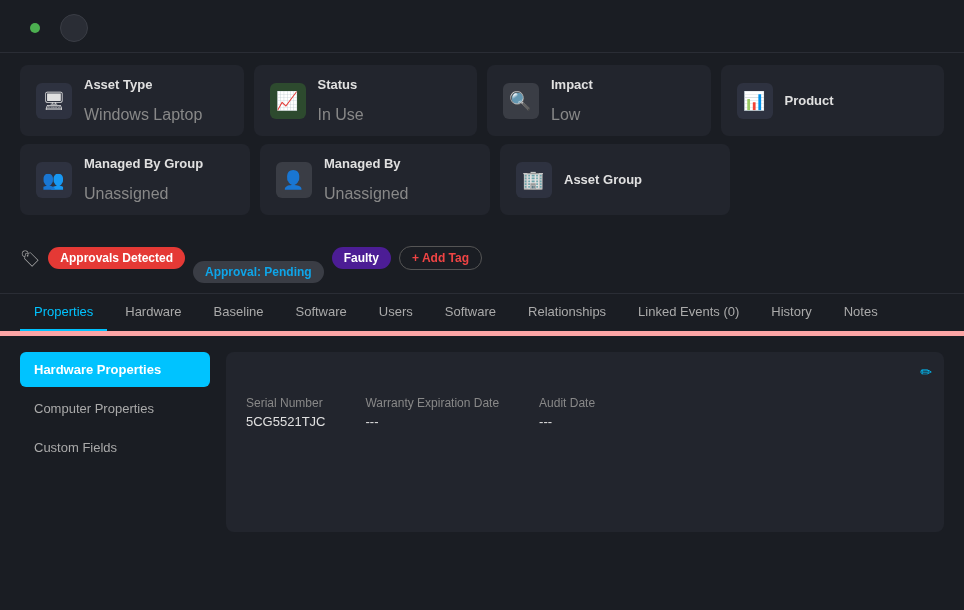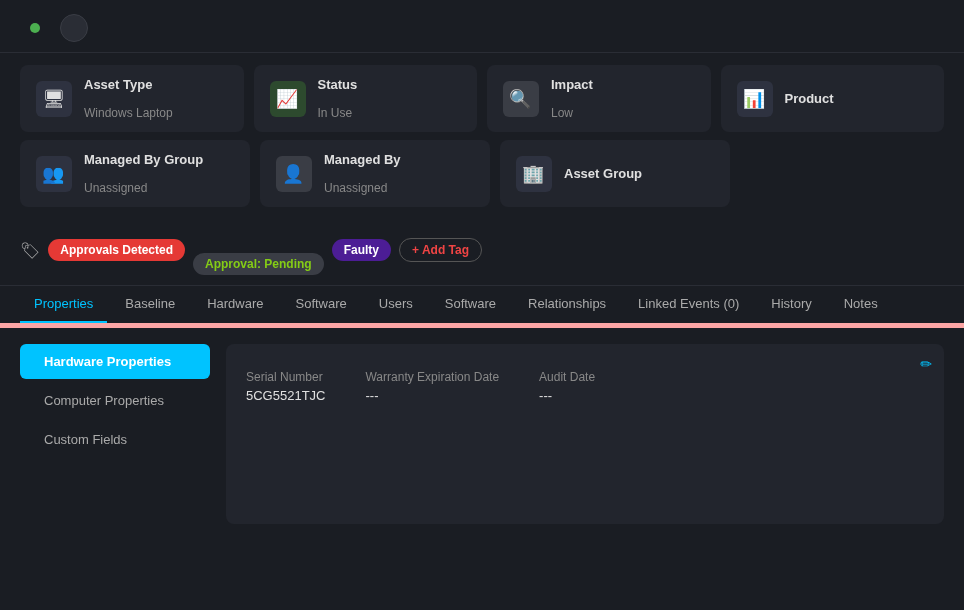--- a/index.html
+++ b/index.html
@@ -88,21 +88,21 @@
     .card-icon.dark { background: #2e3240; }
     .card-icon.green { background: #2d4a2e; }
     .card-icon.grey { background: #3a3d45; }
     .card-text {}
     .card-label {
       font-size: 13px;
       font-weight: 600;
       color: #e0e0e0;
     }
     .card-value {
-      font-size: 12px;
+      font-size: 16px;
       color: #888;
       margin-top: 14px;
     }
 
     
     .tags-row {
       display: flex;
       align-items: center;
       padding: 10px 20px;
       gap: 8px;
@@ -113,21 +113,21 @@
       font-size: 16px;
     }
     .badge {
       border-radius: 14px;
       padding: 4px 12px;
       font-size: 12px;
       font-weight: 600;
       cursor: pointer;
     }
     .badge.red { background: #e53935; color: #fff; }
-    .badge.grey { background: #3a3d45; color: #84cc16; margin-top: 28px; }
+    .badge.grey { background: #3a3d45; color: #0ea5e9; margin-top: 28px; }
     .badge.orange { background: #4c1d95; color: #fff; }
     .badge.add { background: transparent; border: 1px solid #555; color: #ef4444; }
 
     
     .tabs-row {
       display: flex;
       align-items: center;
       padding: 0 20px;
       border-bottom: 5px solid #fca5a5;
       gap: 4px;
@@ -154,21 +154,21 @@
 
     
     .sidebar {
       width: 190px;
       flex-shrink: 0;
       display: flex;
       flex-direction: column;
       gap: 4px;
     }
     .sidebar-item {
-      padding: 10px 24px;
+      padding: 10px 14px;
       border-radius: 6px;
       cursor: pointer;
       font-size: 13px;
       color: #aaa;
     }
     .sidebar-item.active {
       background: #00c3ff;
       color: #fff;
       font-weight: 600;
     }
@@ -195,20 +195,21 @@
     .fields-row {
       display: flex;
       gap: 40px;
       margin-top: 10px;
     }
     .field {}
     .field-label {
       font-size: 12px;
       color: #888;
       margin-bottom: 4px;
+      margin-top: 18px;
     }
     .field-value {
       font-size: 13px;
       color: #e0e0e0;
     }
   </style>
 </head>
 <body>
 
 <div class="header">
@@ -280,22 +281,22 @@
 <div class="tags-row" id="tags-row">
   <span class="tag-icon">🏷</span>
 <span class="badge red">Approvals Detected</span>
     <span class="badge grey">Approval: Pending</span>
     <span class="badge orange">Faulty</span>
     <span class="badge add">+ Add Tag</span>
   </div>
 
 <div class="tabs-row" id="tabs-row">
     <div class="tab active">Properties</div>
+    <div class="tab">Hardware</div>
     <div class="tab">Baseline</div>
-    <div class="tab">Hardware</div>
     <div class="tab">Software</div>
     <div class="tab">Users</div>
     <div class="tab">Software</div>
     <div class="tab">Relationships</div>
     <div class="tab">Linked Events (0)</div>
     <div class="tab">History</div>
     <div class="tab">Notes</div>
   </div>
 
 <div class="main-content">

